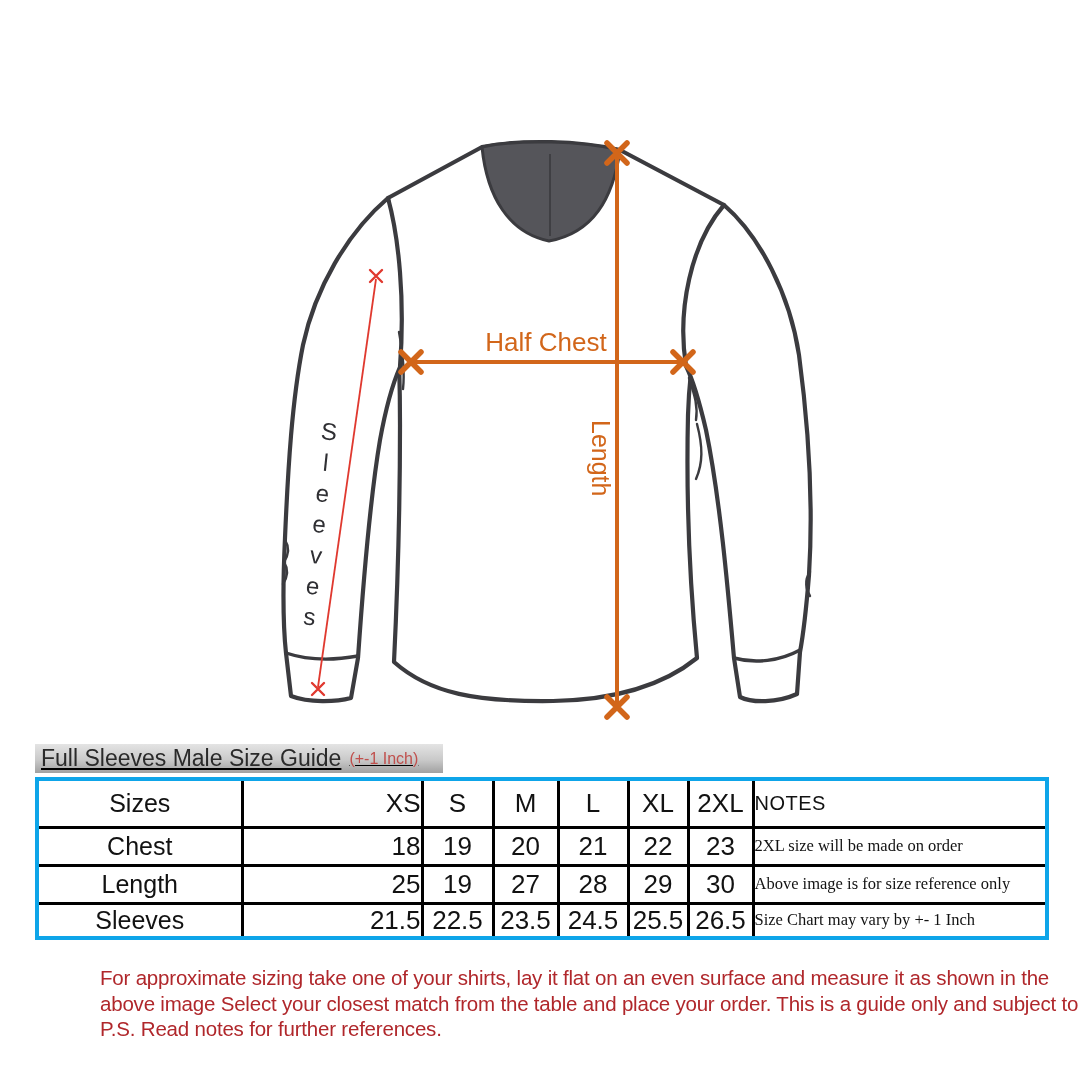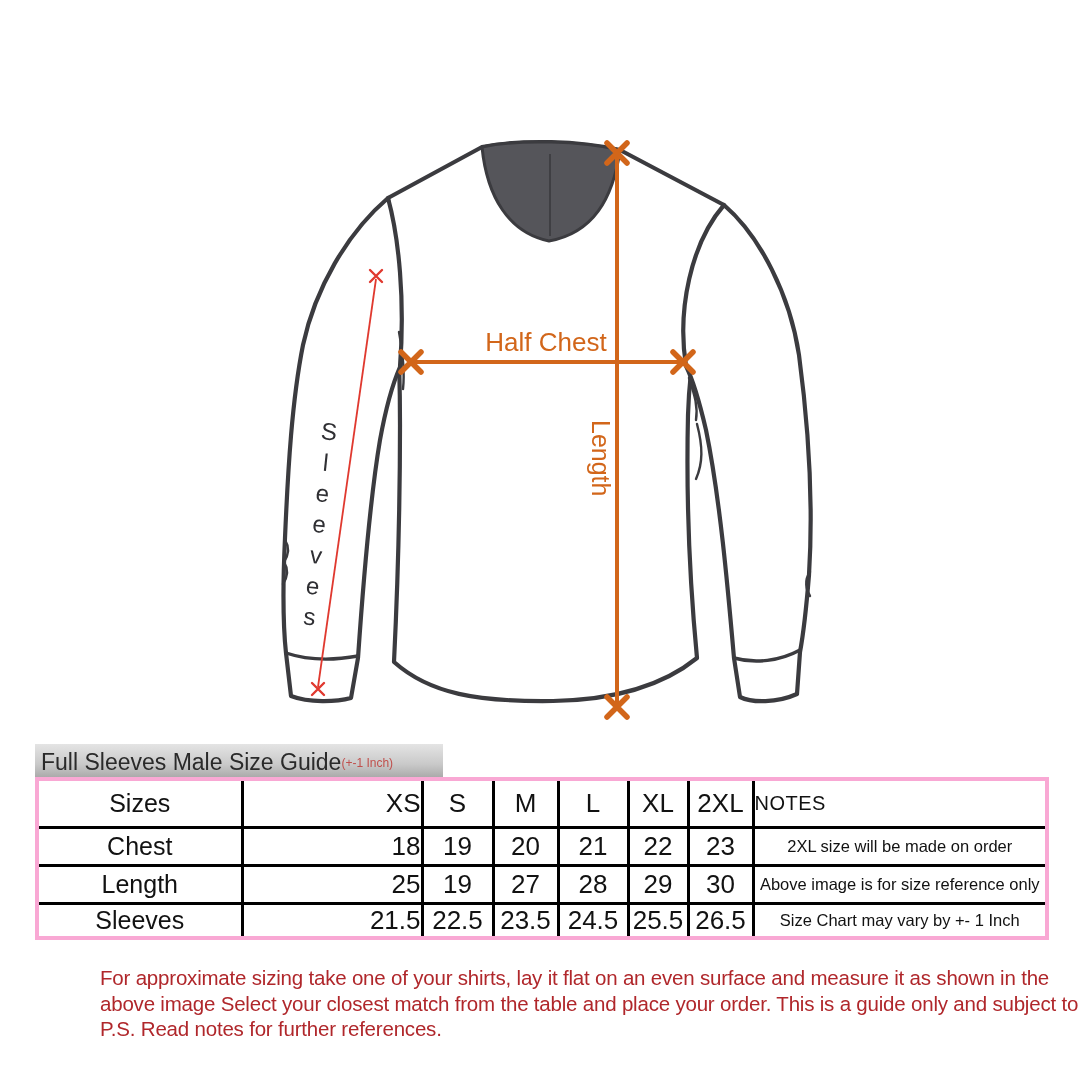--- a/index.html
+++ b/index.html
@@ -16,40 +16,40 @@
   .o-line{fill:none;stroke:var(--measurement-orange);stroke-width:4;}
   .o-x{fill:none;stroke:var(--measurement-orange);stroke-width:5.5;stroke-linecap:round;}
   .r-line{fill:none;stroke:var(--measurement-red);stroke-width:1.8;}
   .r-x{fill:none;stroke:var(--measurement-red);stroke-width:2.4;stroke-linecap:round;}
   .o-text{fill:var(--measurement-orange);font-size:26px;font-family:"Liberation Sans",sans-serif;}
   .o-text-v{fill:var(--measurement-orange);font-size:25px;font-family:"Liberation Sans",sans-serif;}
   .sleeves-label{position:absolute;left:316px;top:418px;writing-mode:vertical-rl;text-orientation:upright;
         font-size:24px;letter-spacing:4px;color:#2f2f33;transform:rotate(6deg);transform-origin:top center;}
 
   
-  .title-bar{position:absolute;left:35px;top:744px;width:408px;height:37px;box-sizing:border-box;
+  .title-bar{position:absolute;left:35px;top:744px;width:408px;height:29px;box-sizing:border-box;
         background:linear-gradient(180deg,#e4e4e4 0%,#c9c9c9 55%,#a1a1a1 100%);
-        display:flex;align-items:center;padding-left:6px;}
+        display:flex;align-items:center;padding-left:6px;text-decoration:underline;}
   .title-main{font-size:23px;color:#2a2a2a;white-space:nowrap;}
-  .title-tol{font-size:12px;color:var(--notes-red);white-space:nowrap;}
+  .title-tol{font-size:16px;color:var(--notes-red);margin-left:8px;white-space:nowrap;}
 
   
   .size-table{position:absolute;left:35px;top:777px;width:1010px;border-collapse:collapse;table-layout:fixed;
-        border:4px solid #f9a8d4;padding-left:10px;}
+        border:4px solid #0ea5e9;padding-left:10px;}
   .size-table th,.size-table td{border:3px solid #000;font-weight:normal;color:#121212;
         white-space:nowrap;overflow:hidden;padding:0;}
   .row-header{height:48px;}
   .row-chest{height:38px;}
   .row-length{height:38px;}
   .row-sleeves{height:35px;}
   .c-label{text-align:center;font-size:25px;}
   .c-xs{text-align:right;padding-right:13px;font-size:26px;}
   .c-size{text-align:center;font-size:26px;}
   .th-notes{text-align:left;padding-left:13px;font-size:20px;color:var(--notes-red);letter-spacing:0.5px;}
-  .c-note{text-align:center;padding-left:13px;font-size:16.5px;}
+  .c-note{text-align:left;padding-left:13px;font-size:16.5px;font-family:Liberation Serif, serif;}
 
   
   .footer{position:absolute;left:100px;top:956px;color:var(--footer-red);
         font-size:20.5px;line-height:25.5px;letter-spacing:-0.2px;margin-top:9px;}
 </style>
 </head>
 <body>
 
 <div class="page">
 

